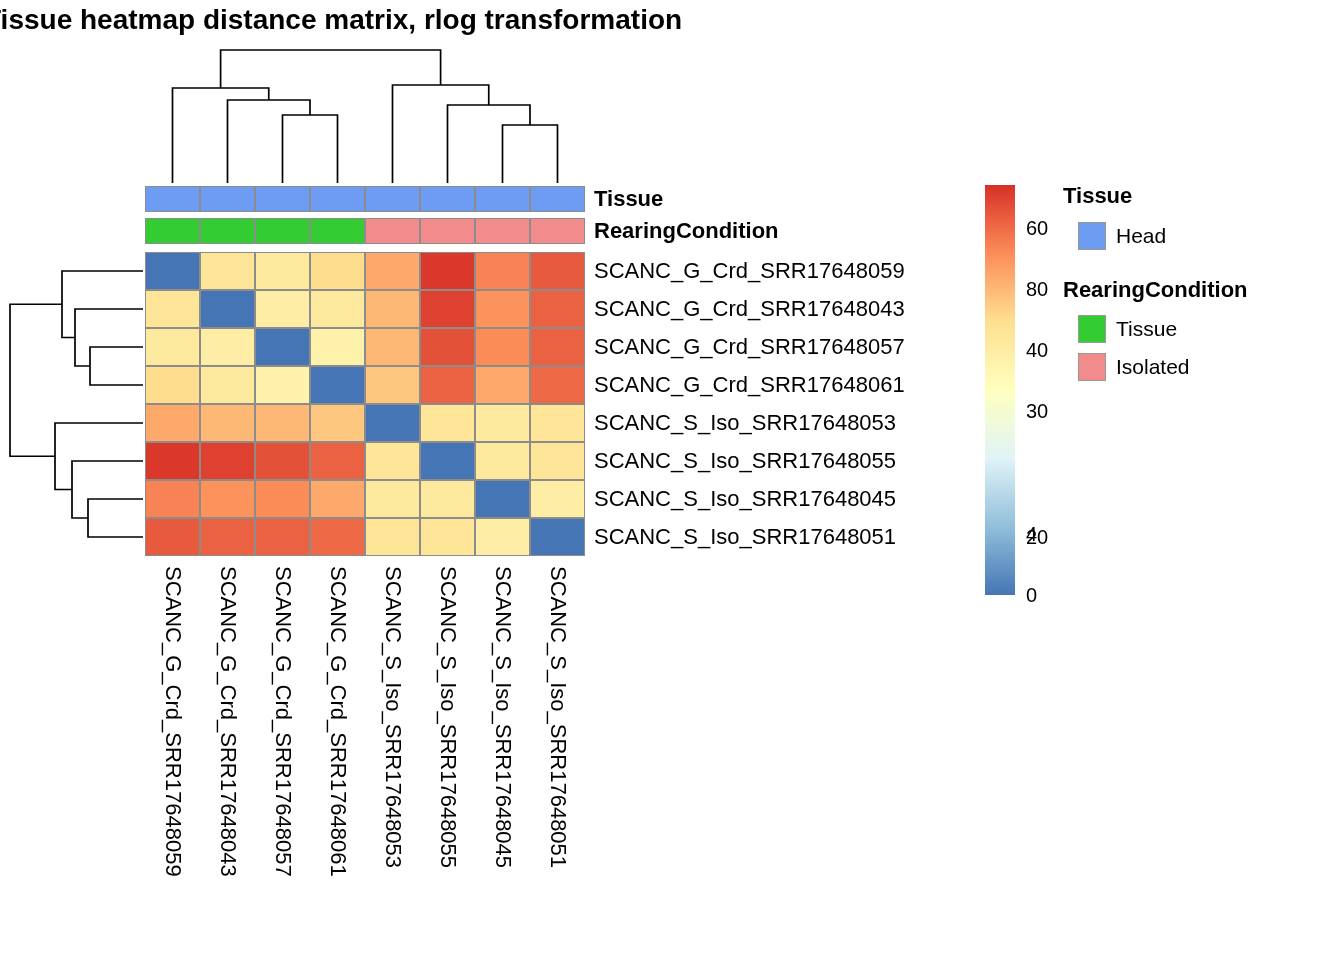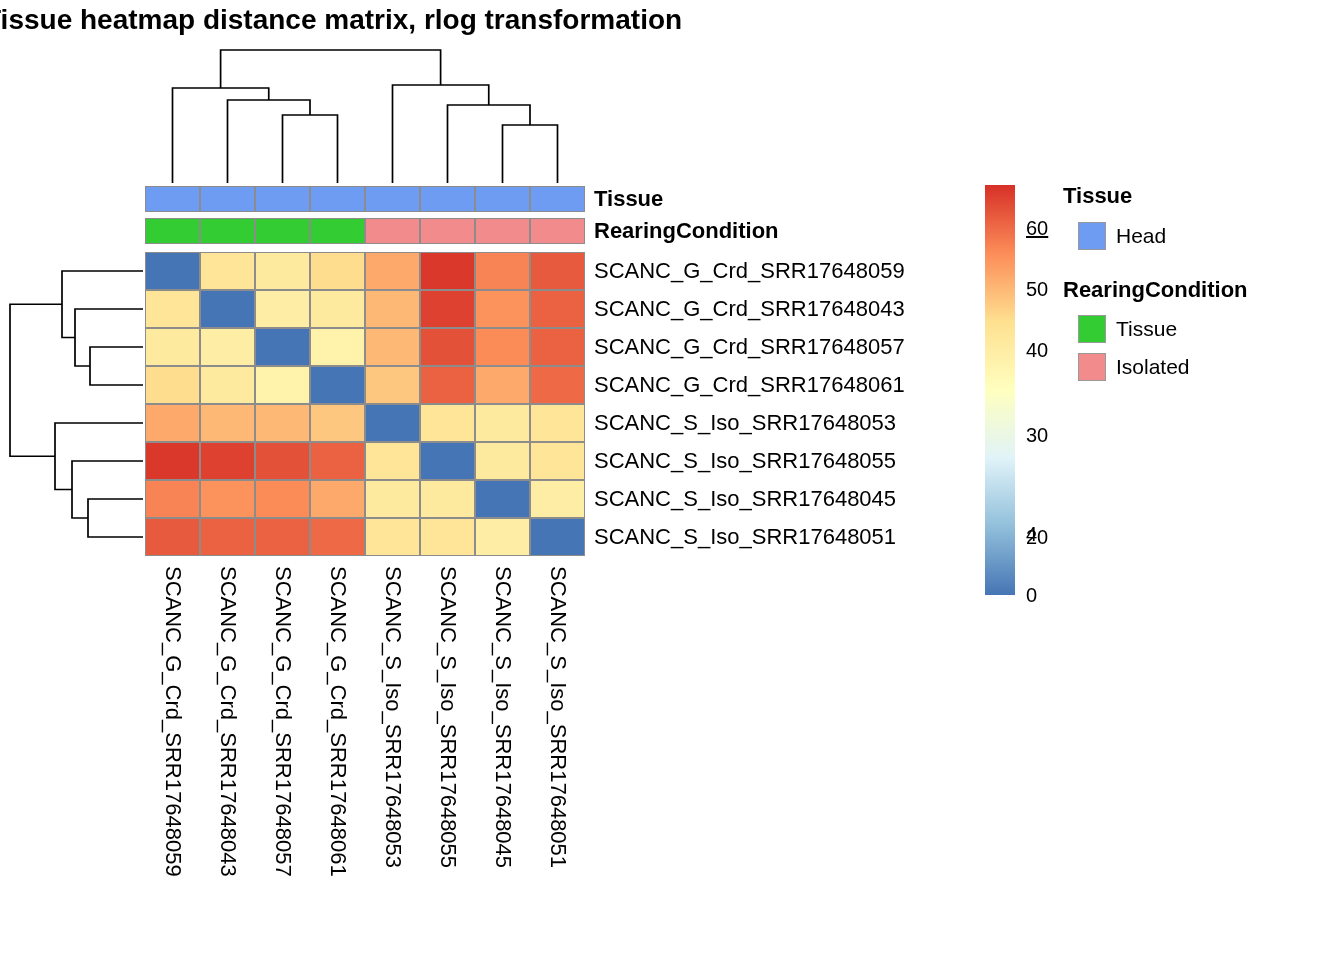--- a/index.html
+++ b/index.html
@@ -172,20 +172,20 @@
   </div>
 
 <div class="col-label" style="left: 183.5px; top: 566px;">SCANC_G_Crd_SRR17648059</div>
     <div class="col-label" style="left: 238.5px; top: 566px;">SCANC_G_Crd_SRR17648043</div>
     <div class="col-label" style="left: 293.5px; top: 566px;">SCANC_G_Crd_SRR17648057</div>
     <div class="col-label" style="left: 348.5px; top: 566px;">SCANC_G_Crd_SRR17648061</div>
     <div class="col-label" style="left: 403.5px; top: 566px;">SCANC_S_Iso_SRR17648053</div>
     <div class="col-label" style="left: 458.5px; top: 566px;">SCANC_S_Iso_SRR17648055</div>
     <div class="col-label" style="left: 513.5px; top: 566px;">SCANC_S_Iso_SRR17648045</div>
     <div class="col-label" style="left: 568.5px; top: 566px;">SCANC_S_Iso_SRR17648051</div>
-    <div class="tick" style="top: 216.836px; text-decoration: underline;">60</div>
-    <div class="tick" style="top: 278.03px;">50</div>
+    <div class="tick" style="top: 216.836px;">60</div>
+    <div class="tick" style="top: 278.03px;">80</div>
     <div class="tick" style="top: 339.224px; text-align: right;">40</div>
-    <div class="tick" style="top: 400.418px; margin-top: 24px;">30</div>
+    <div class="tick" style="top: 400.418px;">30</div>
     <div class="tick" style="top: 488px; margin-top: 38px;">20</div>
     <div class="tick" style="top: 522.806px;">4</div>
     <div class="tick" style="top: 584px;">0</div>
   </div>
 
 </body></html>

